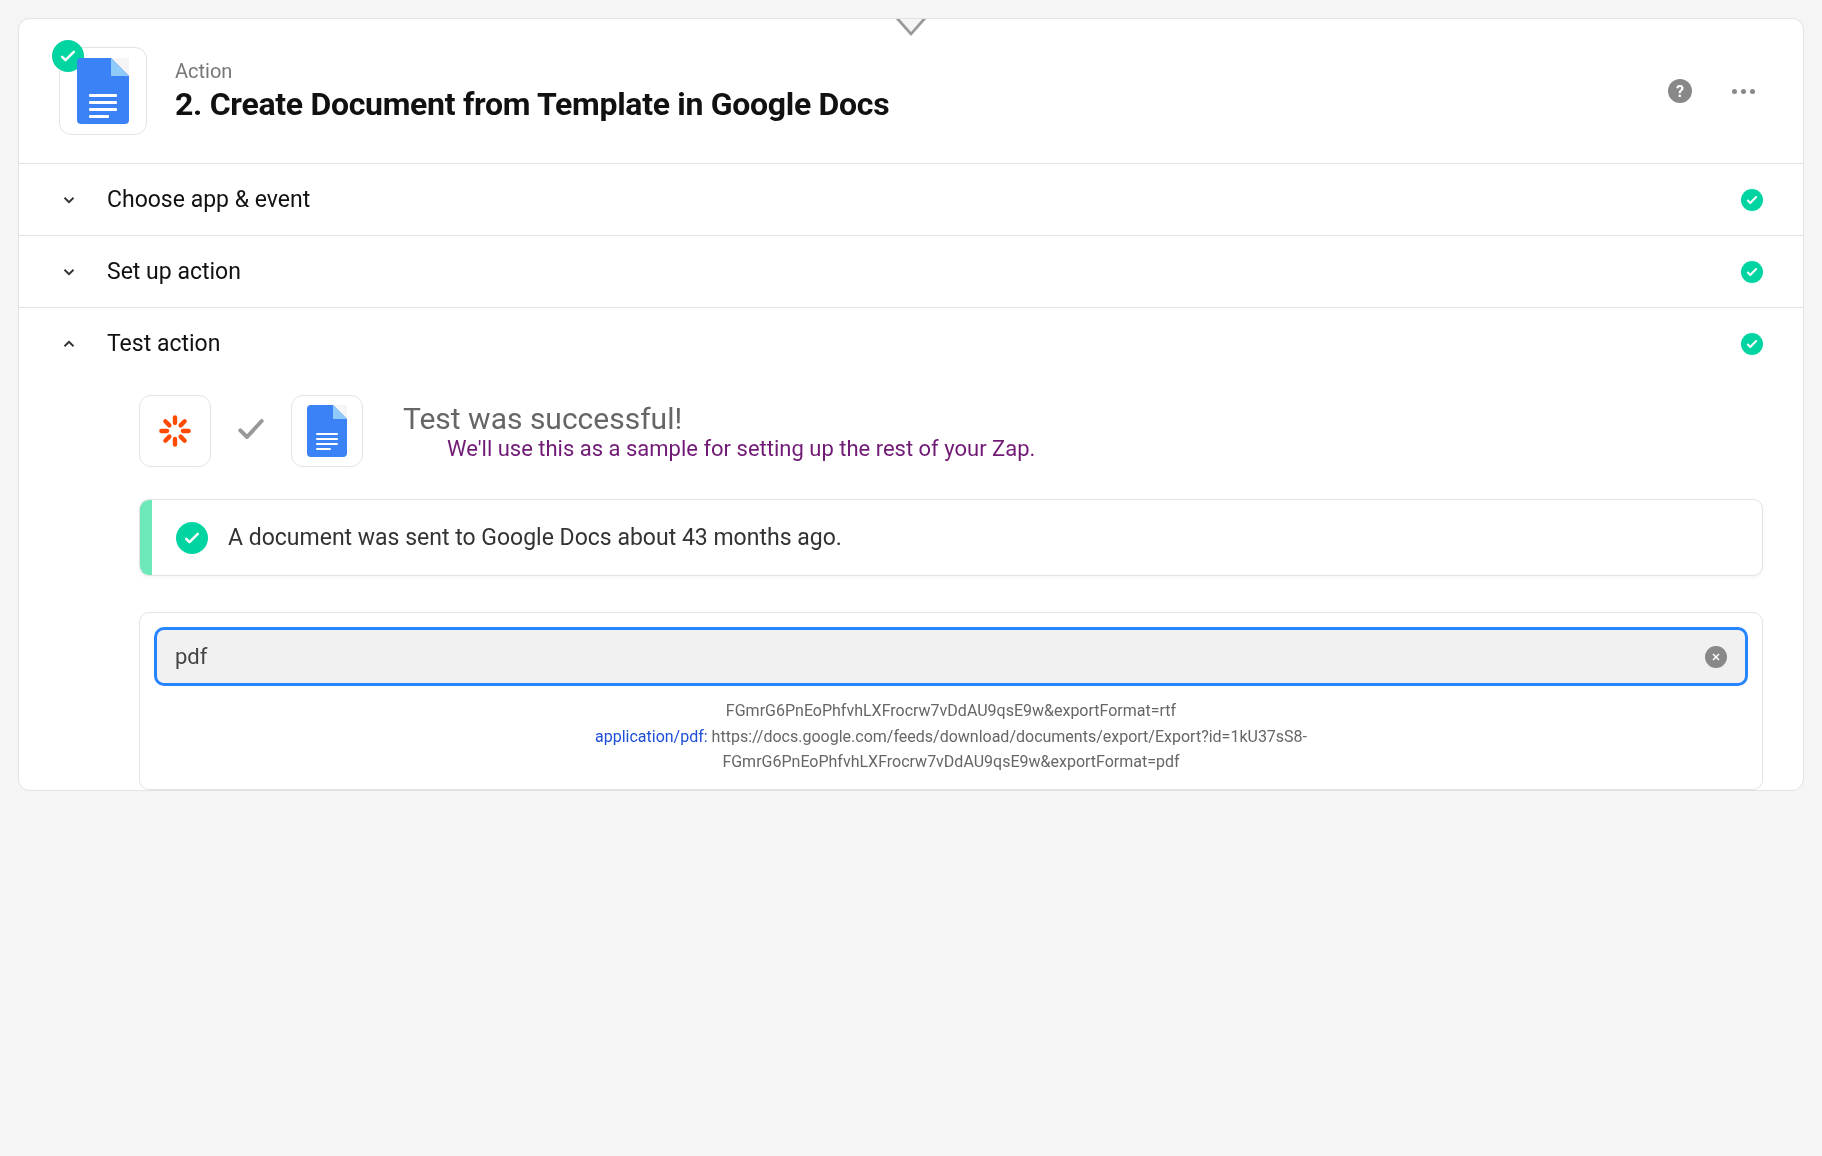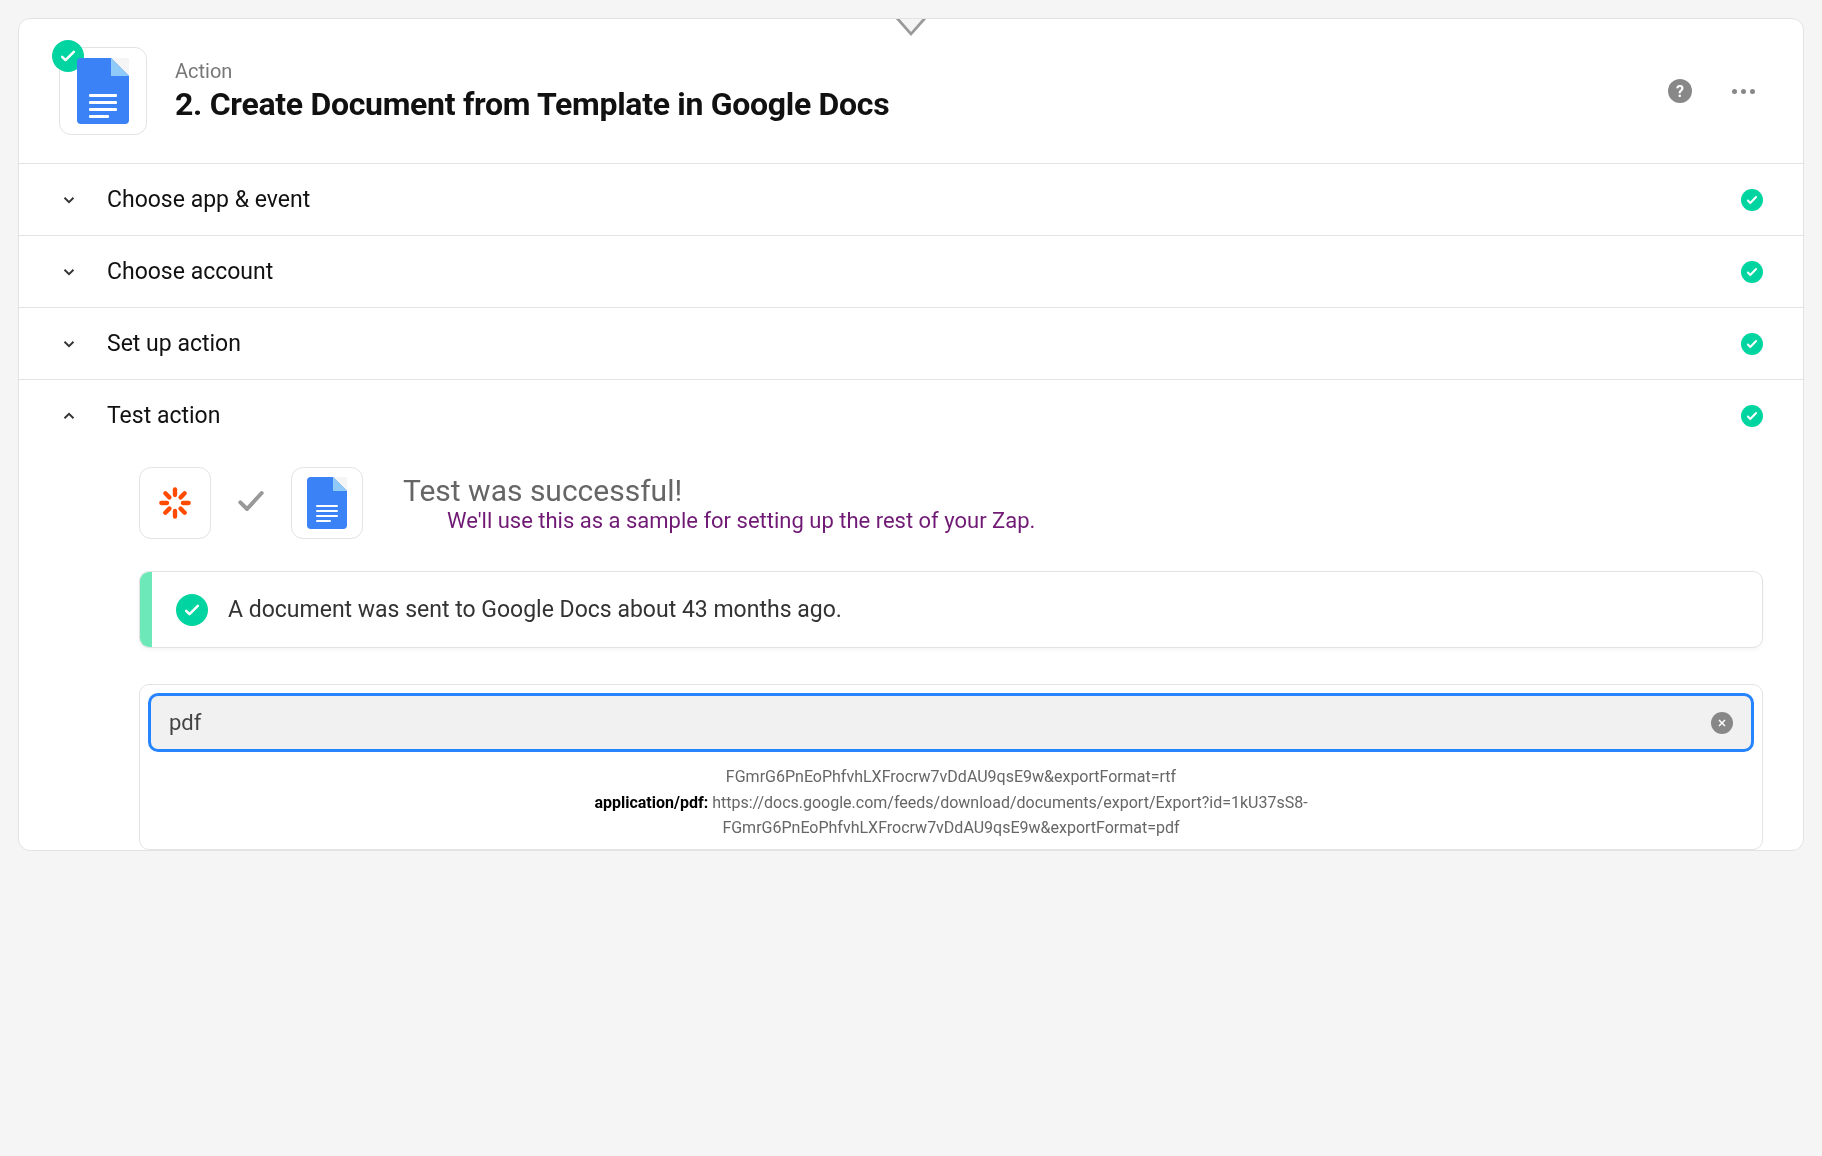--- a/index.html
+++ b/index.html
@@ -284,21 +284,21 @@
       height: 20px;
     }
     .sent-banner-text {
       font-size: 23px;
       color: #333;
       padding: 24px 20px;
     }
     .results-box {
       border: 1px solid #e3e3e3;
       border-radius: 10px;
-      padding: 8px;
+      padding: 14px;
     }
     .search-field {
       position: relative;
       border: 3px solid #2684ff;
       border-radius: 10px;
       background: #f1f1f1;
       padding: 14px 50px 14px 18px;
       display: flex;
       align-items: center;
       margin-bottom: 12px;
@@ -331,22 +331,22 @@
       stroke-width: 3;
     }
     .result-lines {
       text-align: center;
       font-size: 16px;
       color: #666;
       line-height: 1.6;
       padding: 0 20px;
     }
     .result-key {
-      font-weight: 700;
-      color: #000000;
+      font-weight: 400;
+      color: #1d4ed8;
     }
     .gdocs-small {
       width: 40px;
       height: 52px;
       position: relative;
     }
     .gdocs-small .gdocs-body { width: 40px; height: 52px; }
     .gdocs-small .gdocs-fold, .gdocs-small .gdocs-fold-bg { width: 14px; height: 14px; }
     .gdocs-small .gdocs-lines { top: 28px; left: 9px; right: 9px; }
     .gdocs-small .gdocs-line { height: 2px; margin-bottom: 3px; }
@@ -398,33 +398,20 @@
         </svg>
     </div>
     <div class="section-title">Choose app &amp; event</div>
     <div class="section-check">
       <svg viewBox="0 0 24 24">
           <path d="M5 13l4 4L19 7" stroke="#fff" stroke-width="3.5" fill="none" stroke-linecap="round" stroke-linejoin="round"></path>
         </svg>
     </div>
   </div>
 
-  <div class="section-row">
-    <div class="chevron">
-      <svg viewBox="0 0 24 24">
-          <polyline points="6 9 12 15 18 9"></polyline>
-        </svg>
-    </div>
-    <div class="section-title">Choose account</div>
-    <div class="section-check">
-      <svg viewBox="0 0 24 24">
-          <path d="M5 13l4 4L19 7" stroke="#fff" stroke-width="3.5" fill="none" stroke-linecap="round" stroke-linejoin="round"></path>
-        </svg>
-    </div>
-  </div>
 
   <div class="section-row">
     <div class="chevron">
       <svg viewBox="0 0 24 24">
           <polyline points="6 9 12 15 18 9"></polyline>
         </svg>
     </div>
     <div class="section-title">Set up action</div>
     <div class="section-check">
       <svg viewBox="0 0 24 24">

